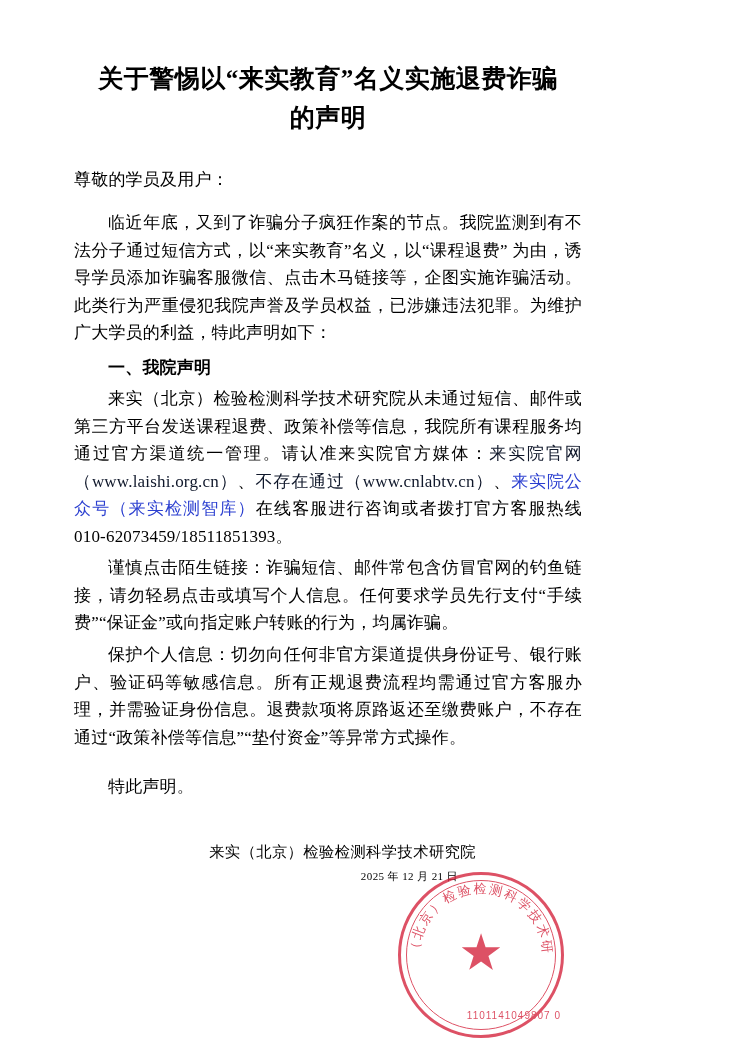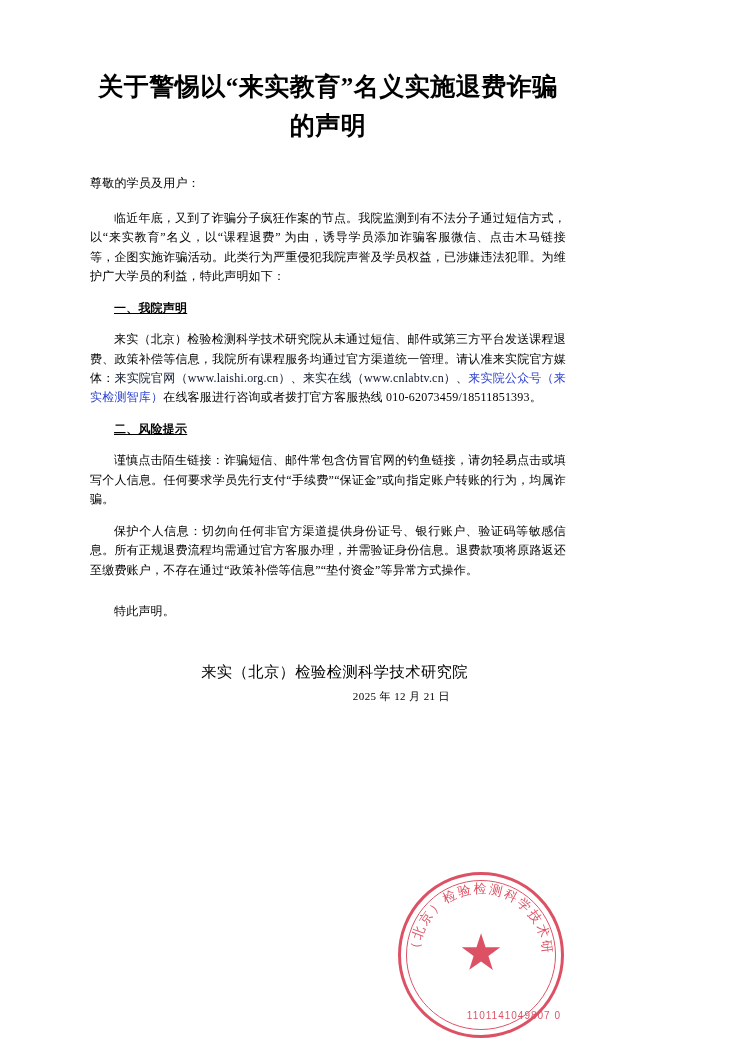--- a/index.html
+++ b/index.html
@@ -12,59 +12,58 @@
     height: 1046px;
     position: relative;
     font-family: "Liberation Serif", "DejaVu Serif", serif;
     color: #000000;
     overflow: hidden;
   }
   .page {
     position: relative;
     width: 656px;
     height: 1046px;
-    padding: 16px;
+    padding: 8px;
     box-sizing: border-box;
   }
   .doc-title {
     margin: 0;
     padding: 52px 70px 0 70px;
     text-align: center;
     font-size: 25px;
     font-weight: bold;
     line-height: 1.55;
     letter-spacing: 0.5px;
     font-family: "Liberation Serif", "DejaVu Serif", serif;
   }
   .body-wrap {
     padding: 14px 62px 0 62px;
   }
   p {
-    margin: 12px;
-    font-size: 12px;
+    margin: 4px;
+    font-size: 17px;
     line-height: 1.62;
     text-align: justify;
     text-justify: inter-ideograph;
     letter-spacing: 0.2px;
   }
   .salutation {
     margin-top: 14px;
     text-indent: 0;
   }
   .indent2 {
     text-indent: 2em;
   }
   .gap {
     margin-top: 7px;
   }
   .section-head {
     text-indent: 2em;
     font-weight: bold;
     margin-top: 7px;
-    text-decoration: underline;
   }
   .link {
     color: #0f172a;
     text-decoration: none;
   }
   .link-plain {
     color: #2b3fd0;
   }
   .sign-block {
     margin-top: 36px;
@@ -148,23 +147,22 @@
   </h1>
 
   <div class="body-wrap">
 
     <p class="salutation">尊敬的学员及用户：</p>
 
     <p class="indent2 gap" style="margin-top:16px">临近年底，又到了诈骗分子疯狂作案的节点。我院监测到有不法分子通过短信方式，以“来实教育”名义，以“课程退费” 为由，诱导学员添加诈骗客服微信、点击木马链接等，企图实施诈骗活动。此类行为严重侵犯我院声誉及学员权益，已涉嫌违法犯罪。为维护广大学员的利益，特此声明如下：</p>
 
     <p class="section-head">一、我院声明</p>
 
-    <p class="indent2"><span>来实（北京）检验检测科学技术研究院从未通过短信、邮件或第三方平台发送课程退费、政策补偿等信息，我院所有课程服务均通过官方渠道统一管理。请认准来实院官方媒体：</span><a class="link" href="#">来实院官网（www.laishi.org.cn）</a><span>、</span><a class="link" href="#">来实在线（www.cnlabtv.cn）</a><span>、</span><span class="link-plain">来实院公众号（来实检测智库）</span><span>在线客服进行咨询或者拨打官方客服热线 010-62073459/18511851393。</span></p>
+    <p class="indent2"><span>来实（北京）检验检测科学技术研究院从未通过短信、邮件或第三方平台发送课程退费、政策补偿等信息，我院所有课程服务均通过官方渠道统一管理。请认准来实院官方媒体：</span><a class="link" href="#">来实院官网（www.laishi.org.cn）</a><span>、</span><a class="link" href="#">不存在通过（www.cnlabtv.cn）</a><span>、</span><span class="link-plain">来实院公众号（来实检测智库）</span><span>在线客服进行咨询或者拨打官方客服热线 010-62073459/18511851393。</span></p>
 
-    <p class="section-head">二、风险提示</p>
 
     <p class="indent2">谨慎点击陌生链接：诈骗短信、邮件常包含仿冒官网的钓鱼链接，请勿轻易点击或填写个人信息。任何要求学员先行支付“手续费”“保证金”或向指定账户转账的行为，均属诈骗。</p>
 
     <p class="indent2">保护个人信息：切勿向任何非官方渠道提供身份证号、银行账户、验证码等敏感信息。所有正规退费流程均需通过官方客服办理，并需验证身份信息。退费款项将原路返还至缴费账户，不存在通过“政策补偿等信息”“垫付资金”等异常方式操作。</p>
 
 
 
 
     <p class="indent2" style="margin-top:22px">特此声明。</p>
 

